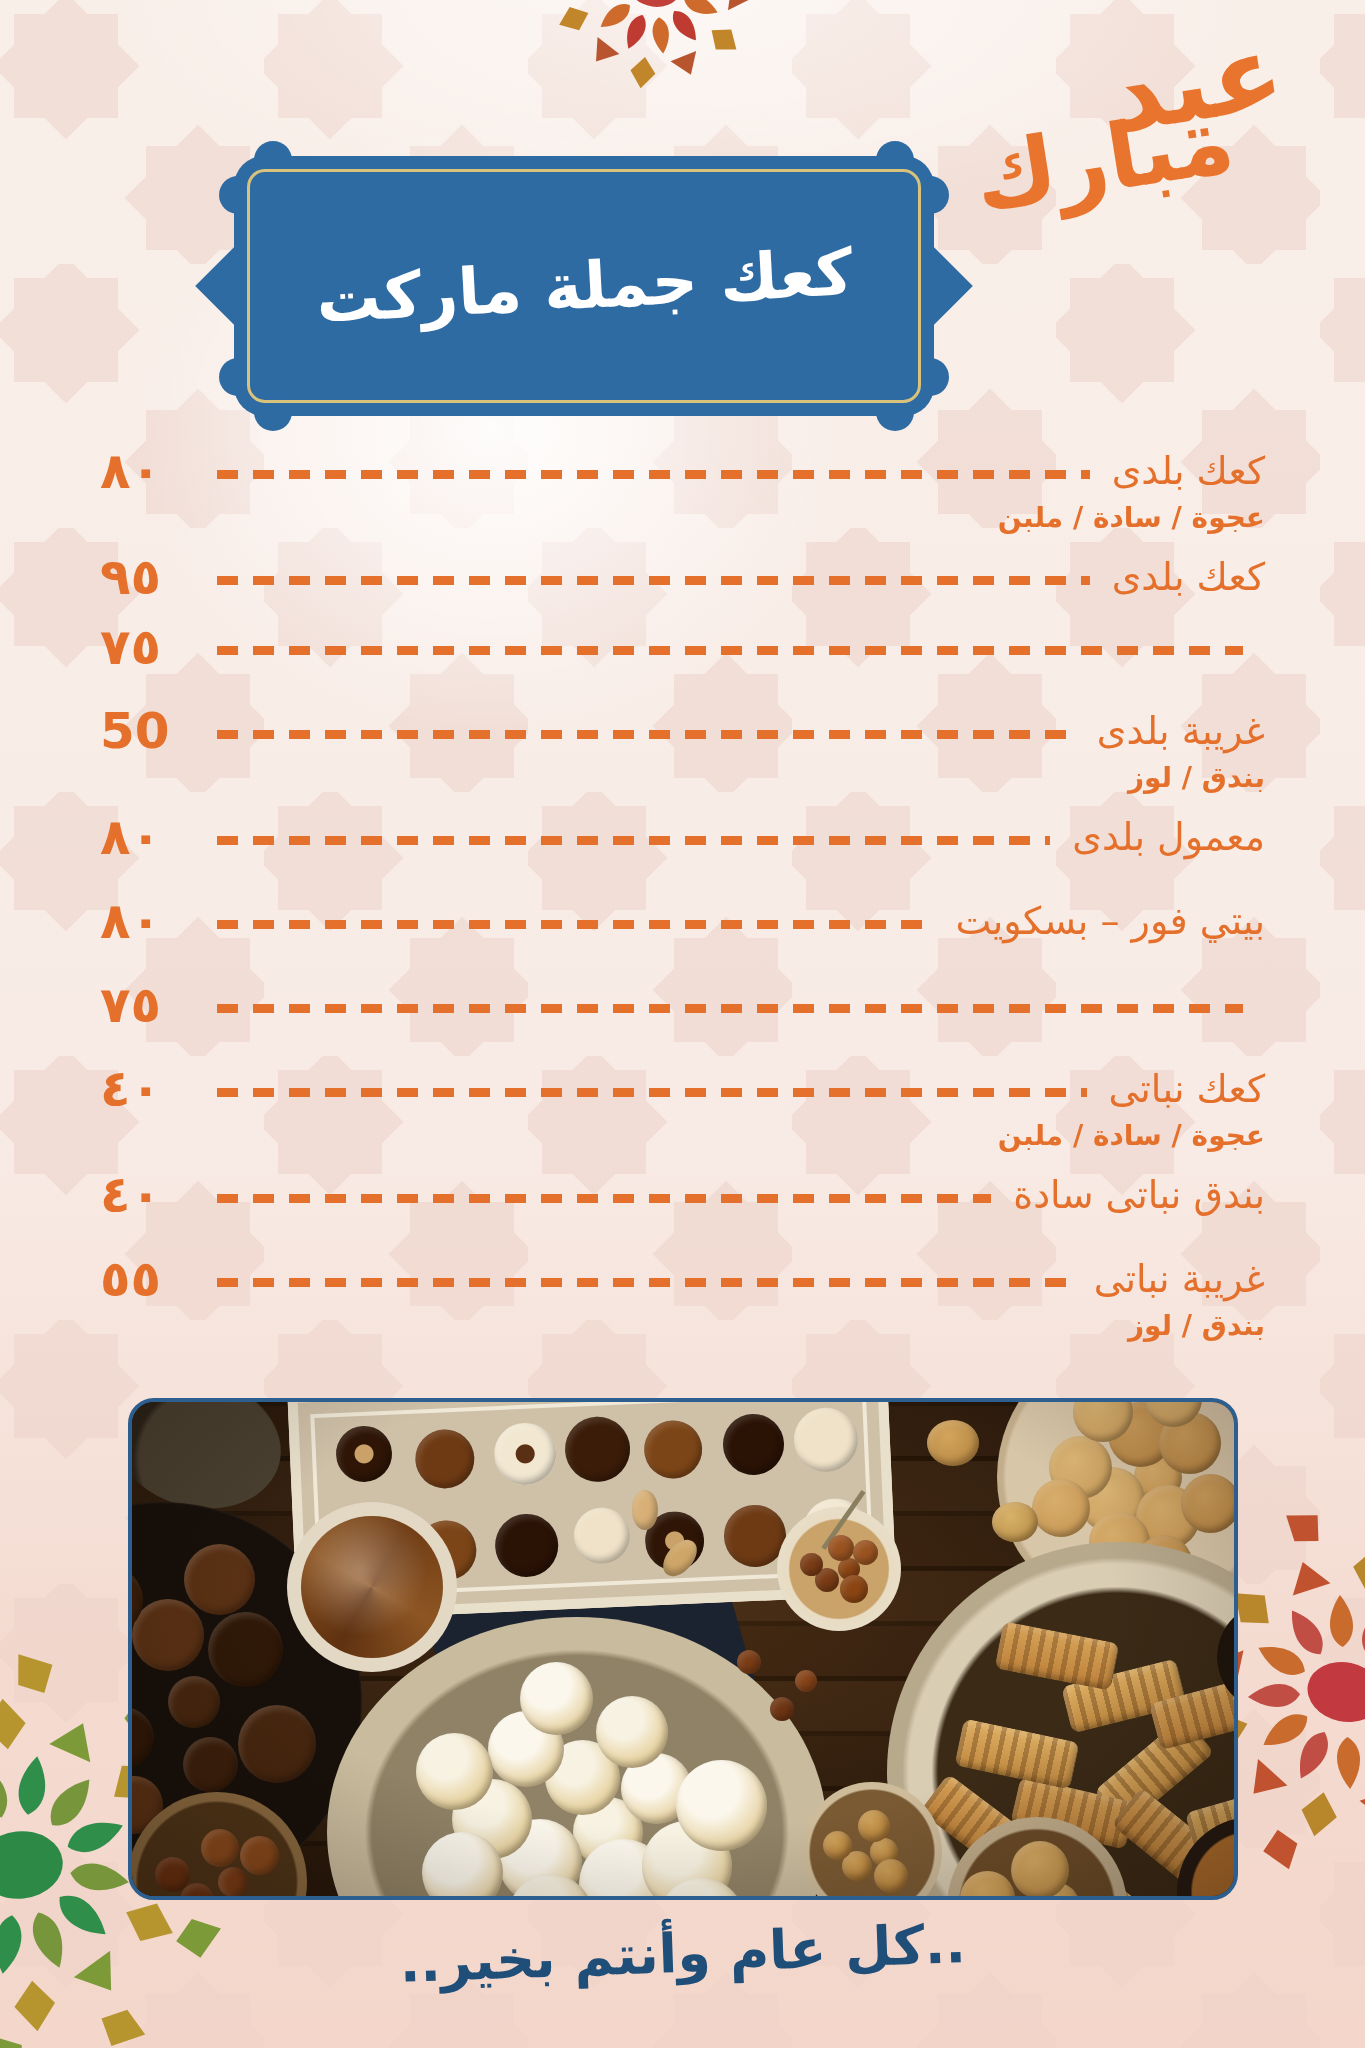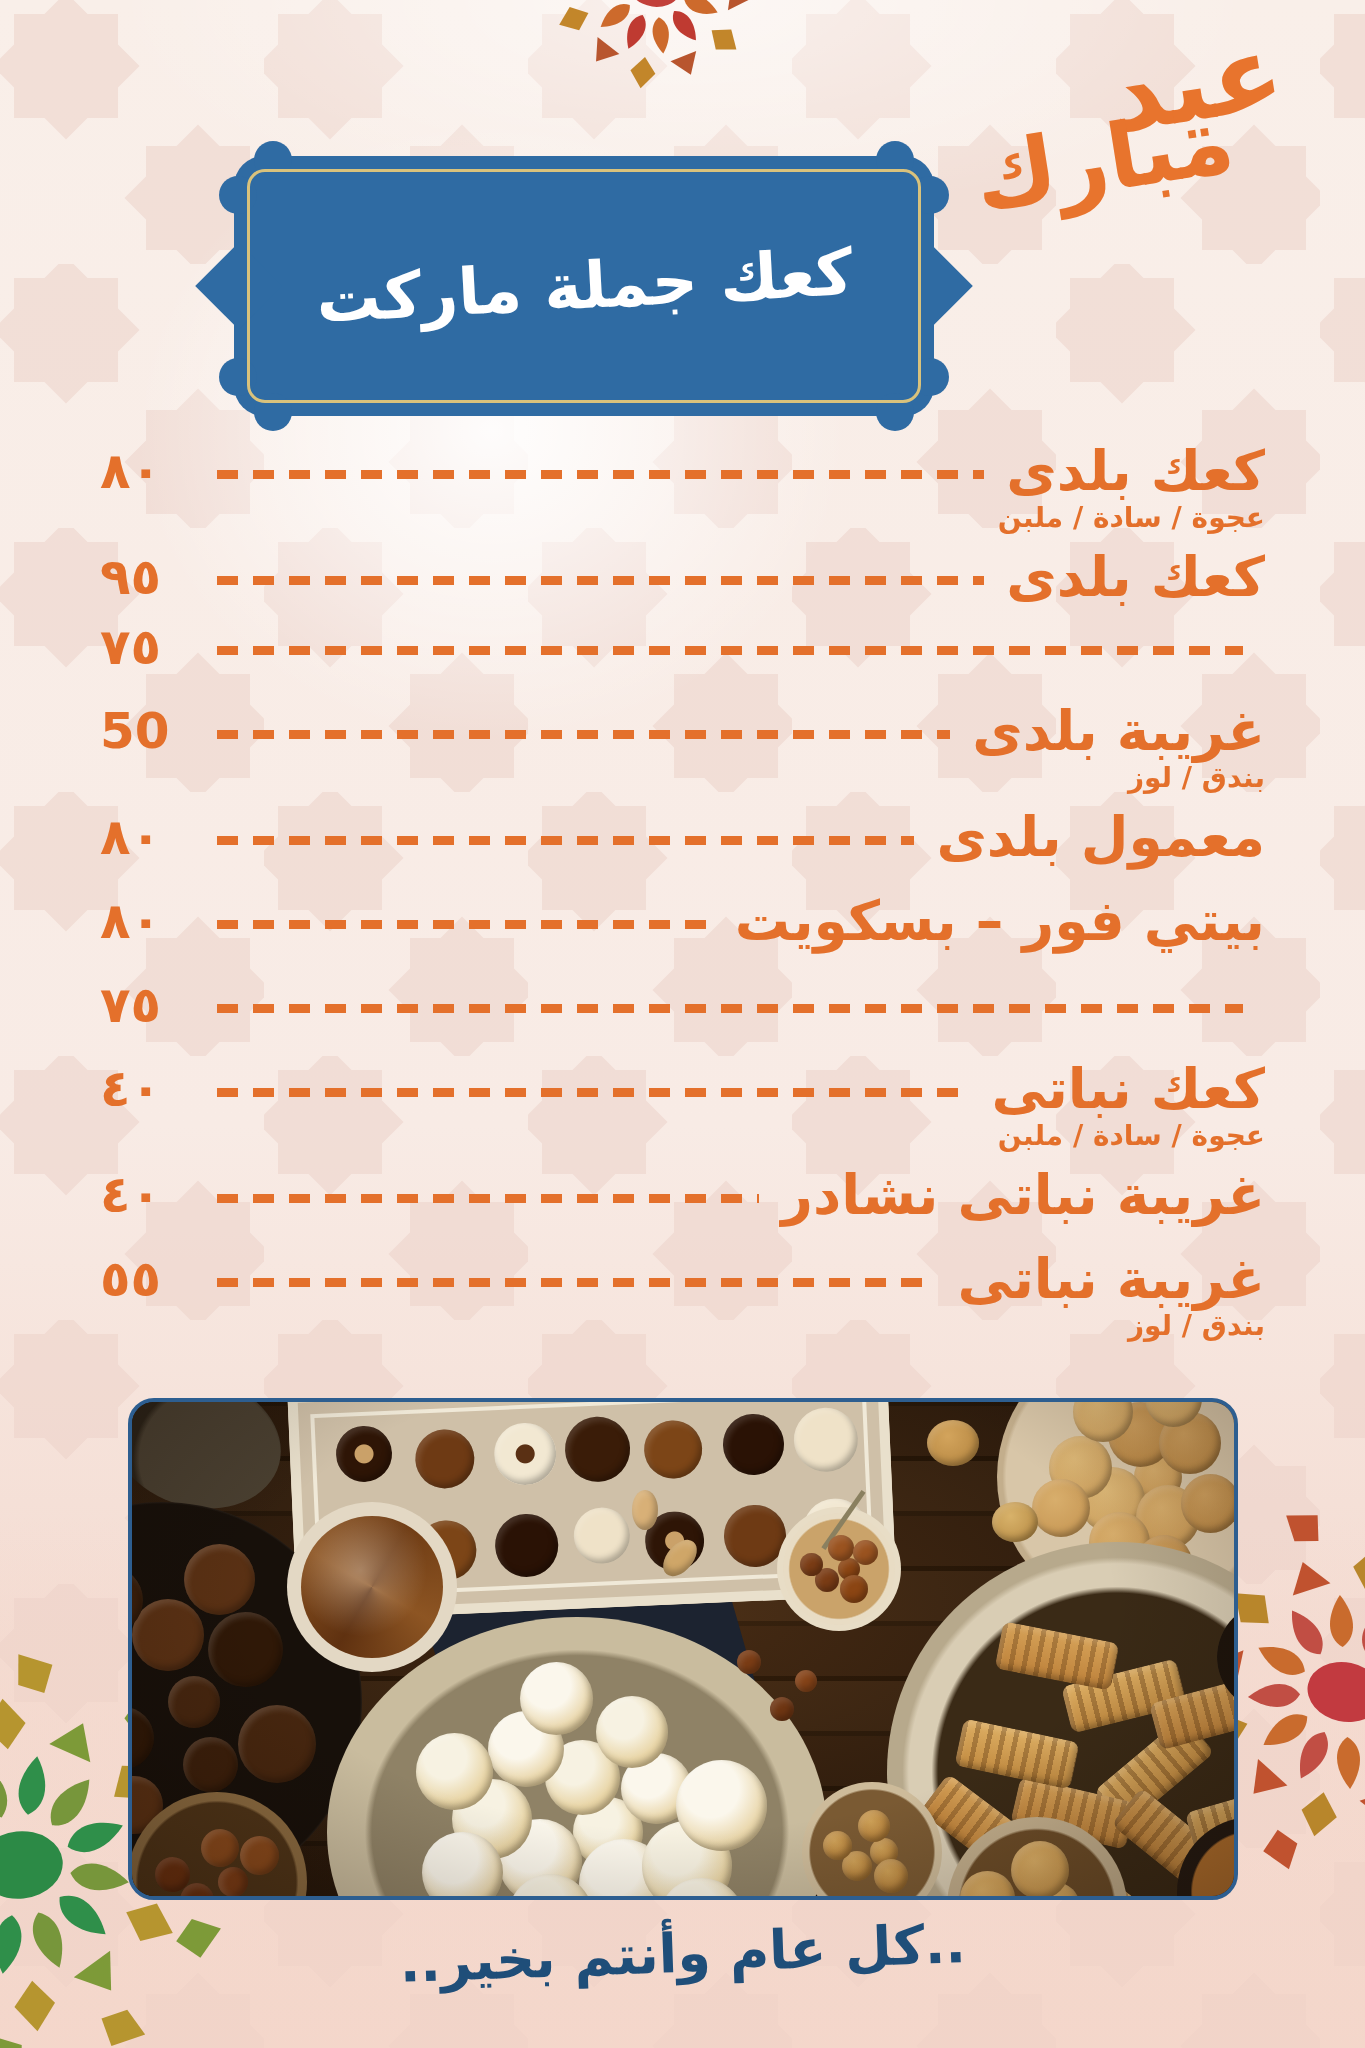--- a/index.html
+++ b/index.html
@@ -30,21 +30,21 @@
   .banner-inner{position:absolute;inset:13px;border:3px solid #d9c27c;border-radius:18px;
     display:flex;align-items:center;justify-content:center;}
   .banner-title{color:#ffffff;font-size:64px;font-weight:bold;transform:rotate(-3deg);
     direction:rtl;white-space:nowrap;letter-spacing:1px;}
 
   
   .menu{position:absolute;left:100px;top:442px;width:1165px;direction:rtl;}
   .row{margin-bottom:26px;}
   .row.has-sub{margin-bottom:12px;}
   .row-main{display:flex;align-items:center;height:58px;}
-  .item-name{color:#e4702b;font-size:55px;font-weight:bold;white-space:nowrap;line-height:1;}
+  .item-name{color:#e4702b;font-size:38px;font-weight:normal;white-space:nowrap;line-height:1;}
   .leader{flex:1;height:9px;margin:0 22px;position:relative;top:3px;
     background:repeating-linear-gradient(90deg,#e4702b 0 21px,rgba(0,0,0,0) 21px 36px);}
   .item-price{color:#e4702b;font-size:50px;font-weight:bold;width:95px;text-align:left;
     flex:0 0 auto;line-height:1;}
   .item-sub{color:#e4702b;font-size:28px;font-weight:bold;text-align:right;height:36px;line-height:36px;}
 
   
   .photo{position:absolute;left:128px;top:1398px;width:1110px;height:502px;box-sizing:border-box;
     border:4px solid #2d5e90;border-radius:26px;overflow:hidden;
     background:
@@ -274,21 +274,21 @@
         <div class="row-main">
           <span class="item-name">كعك نباتى</span>
           <span class="leader"></span>
           <span class="item-price">٤٠</span>
         </div>
         <div class="item-sub">عجوة / سادة / ملبن</div>
       </div>
 
       <div class="row">
         <div class="row-main">
-          <span class="item-name">غريبة نباتى نشادر</span>
+          <span class="item-name">بندق نباتى سادة</span>
           <span class="leader"></span>
           <span class="item-price">٤٠</span>
         </div>
 
       </div>
 
       <div class="row has-sub">
         <div class="row-main">
           <span class="item-name">غريبة نباتى</span>
           <span class="leader"></span>

